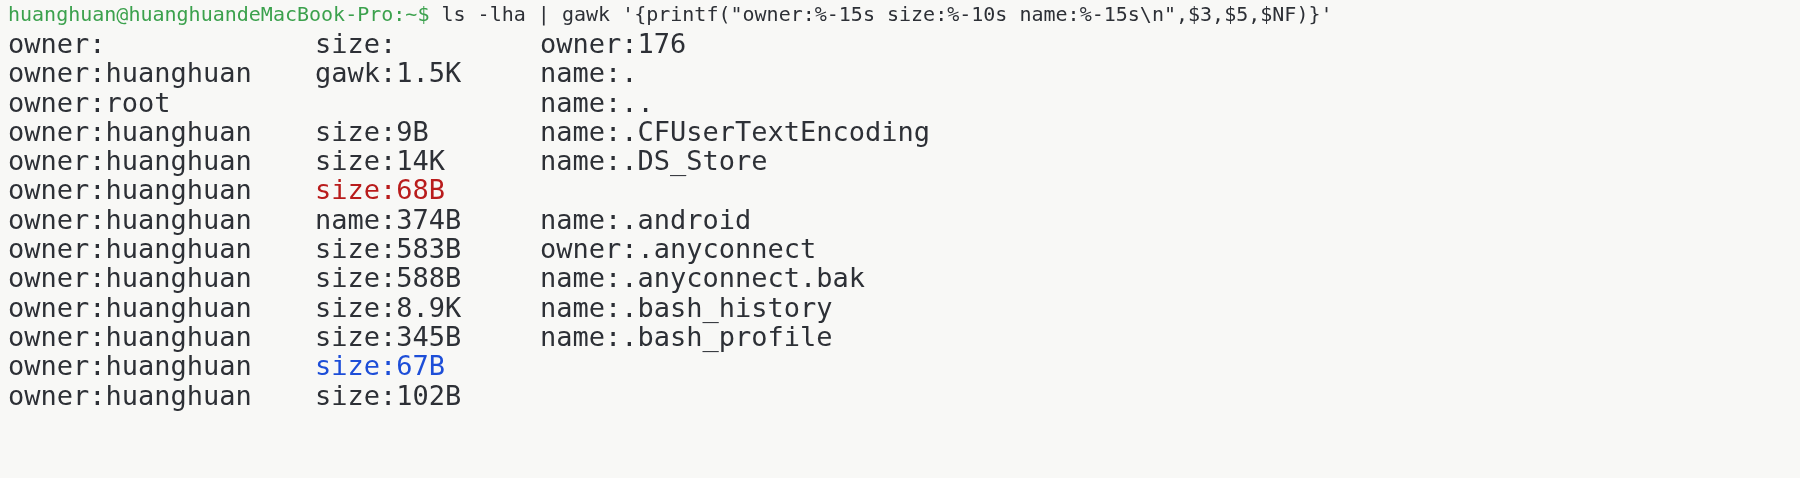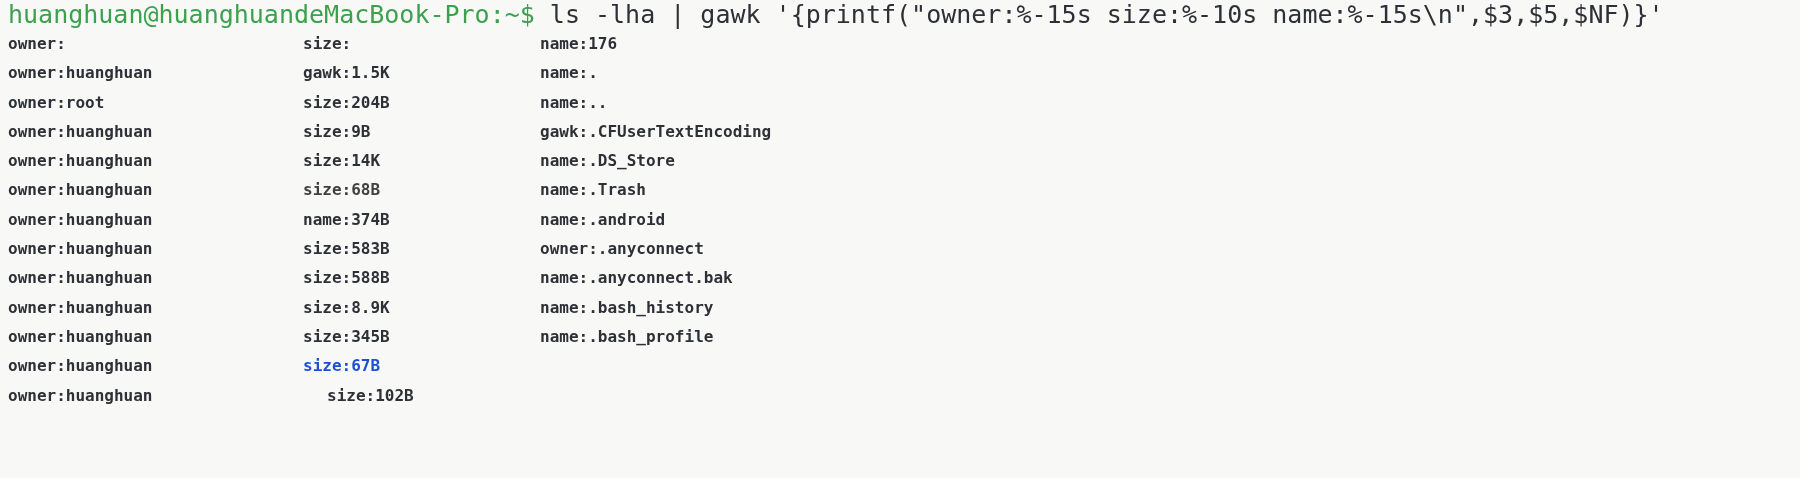--- a/index.html
+++ b/index.html
@@ -19,71 +19,70 @@
     width: 1800px;
     height: 478px;
     background: #f8f8f6;
     padding: 0;
     box-sizing: border-box;
   }
   .line {
     height: 29.3px;
     line-height: 29.3px;
     white-space: pre;
-    font-size: 25px;
+    font-size: 20px;
     letter-spacing: 0px;
     padding-left: 8px;
     box-sizing: border-box;
     color: #2d3036;
   }
   .line.first {
     height: 29px;
     line-height: 29px;
   }
   .prompt {
     color: #3ba14d;
   }
   .cmd {
     color: #2d3036;
   }
   
   .row {
     position: relative;
     height: 29.3px;
     line-height: 29.3px;
-    font-size: 16px;
+    font-size: 27px;
     color: #2d3036;
     white-space: pre;
-    font-weight: bold;
   }
   .col {
     position: absolute;
     top: 0;
     white-space: pre;
   }
   .col-owner { left: 8px; }
-  .col-size  { left: 303px; text-align: center; }
+  .col-size  { left: 315px; text-align: center; }
   .col-name  { left: 540px; }
 </style>
 </head>
 <body style="background: rgb(248, 248, 246);">
 
 <div id="terminal" style="background: rgb(248, 248, 246);">
 
   <div class="line first"><span class="prompt" style="color: rgb(59, 161, 77);">huanghuan@huanghuandeMacBook-Pro:~$</span><span class="cmd" style="color: rgb(45, 48, 54);"> ls -lha | gawk '{printf("owner:%-15s size:%-10s name:%-15s\n",$3,$5,$NF)}'</span></div>
 
   <div id="output">
-      <div class="row" style="color: rgb(45, 48, 54);"><span class="col col-owner" style="color: rgb(45, 48, 54);">owner:</span><span class="col col-size" style="color: rgb(45, 48, 54);">size:</span><span class="col col-name" style="color: rgb(45, 48, 54);">name:176</span></div>
+      <div class="row" style="color: rgb(45, 48, 54);"><span class="col col-owner" style="color: rgb(45, 48, 54);">owner:</span><span class="col col-size" style="color: rgb(45, 48, 54);">size:</span><span class="col col-name" style="color: rgb(45, 48, 54);">owner:176</span></div>
       <div class="row" style="color: rgb(45, 48, 54);"><span class="col col-owner" style="color: rgb(45, 48, 54);">owner:huanghuan</span><span class="col col-size" style="color: rgb(45, 48, 54);">gawk:1.5K</span><span class="col col-name" style="color: rgb(45, 48, 54);">name:.</span></div>
-      <div class="row" style="color: rgb(45, 48, 54);"><span class="col col-owner" style="color: rgb(45, 48, 54);">owner:root</span><span class="col col-size" style="color: rgb(45, 48, 54);">size:204B</span><span class="col col-name" style="color: rgb(45, 48, 54); text-align: right;">name:..</span></div>
-      <div class="row" style="color: rgb(45, 48, 54);"><span class="col col-owner" style="color: rgb(45, 48, 54);">owner:huanghuan</span><span class="col col-size" style="color: rgb(45, 48, 54);">size:9B</span><span class="col col-name" style="color: rgb(45, 48, 54);">gawk:.CFUserTextEncoding</span></div>
+      <div class="row" style="color: rgb(45, 48, 54);"><span class="col col-owner" style="color: rgb(45, 48, 54);">owner:root</span><span class="col col-name" style="color: rgb(45, 48, 54); text-align: right;">name:..</span></div>
+      <div class="row" style="color: rgb(45, 48, 54);"><span class="col col-owner" style="color: rgb(45, 48, 54);">owner:huanghuan</span><span class="col col-size" style="color: rgb(45, 48, 54);">size:9B</span><span class="col col-name" style="color: rgb(45, 48, 54);">name:.CFUserTextEncoding</span></div>
       <div class="row" style="color: rgb(45, 48, 54);"><span class="col col-owner" style="color: rgb(45, 48, 54);">owner:huanghuan</span><span class="col col-size" style="color: rgb(45, 48, 54);">size:14K</span><span class="col col-name" style="color: rgb(45, 48, 54);">name:.DS_Store</span></div>
-      <div class="row" style="color: rgb(45, 48, 54);"><span class="col col-owner" style="color: rgb(45, 48, 54);">owner:huanghuan</span><span class="col col-size" style="color: #404040;">size:68B</span><span class="col col-name" style="color: rgb(45, 48, 54);">name:.Trash</span></div>
+      <div class="row" style="color: rgb(45, 48, 54);"><span class="col col-owner" style="color: rgb(45, 48, 54);">owner:huanghuan</span><span class="col col-size" style="color: #b91c1c;">size:68B</span></div>
       <div class="row" style="color: rgb(45, 48, 54);"><span class="col col-owner" style="color: rgb(45, 48, 54);">owner:huanghuan</span><span class="col col-size" style="color: rgb(45, 48, 54);">name:374B</span><span class="col col-name" style="color: rgb(45, 48, 54);">name:.android</span></div>
       <div class="row" style="color: rgb(45, 48, 54);"><span class="col col-owner" style="color: rgb(45, 48, 54);">owner:huanghuan</span><span class="col col-size" style="color: rgb(45, 48, 54);">size:583B</span><span class="col col-name" style="color: rgb(45, 48, 54);">owner:.anyconnect</span></div>
       <div class="row" style="color: rgb(45, 48, 54);"><span class="col col-owner" style="color: rgb(45, 48, 54);">owner:huanghuan</span><span class="col col-size" style="color: rgb(45, 48, 54);">size:588B</span><span class="col col-name" style="color: rgb(45, 48, 54);">name:.anyconnect.bak</span></div>
       <div class="row" style="color: rgb(45, 48, 54);"><span class="col col-owner" style="color: rgb(45, 48, 54);">owner:huanghuan</span><span class="col col-size" style="color: rgb(45, 48, 54);">size:8.9K</span><span class="col col-name" style="color: rgb(45, 48, 54);">name:.bash_history</span></div>
       <div class="row" style="color: rgb(45, 48, 54);"><span class="col col-owner" style="color: rgb(45, 48, 54);">owner:huanghuan</span><span class="col col-size" style="color: rgb(45, 48, 54);">size:345B</span><span class="col col-name" style="color: rgb(45, 48, 54);">name:.bash_profile</span></div>
       <div class="row" style="color: rgb(45, 48, 54);"><span class="col col-owner" style="color: rgb(45, 48, 54);">owner:huanghuan</span><span class="col col-size" style="color: #1d4ed8;">size:67B</span></div>
-      <div class="row" style="color: rgb(45, 48, 54);"><span class="col col-owner" style="color: rgb(45, 48, 54);">owner:huanghuan</span><span class="col col-size" style="color: rgb(45, 48, 54); margin-left: 24px;">size:102B</span></div>
+      <div class="row" style="color: rgb(45, 48, 54);"><span class="col col-owner" style="color: rgb(45, 48, 54);">owner:huanghuan</span><span class="col col-size" style="color: rgb(45, 48, 54);">size:102B</span></div>
     </div>
 
 </div>
 
 </body></html>

